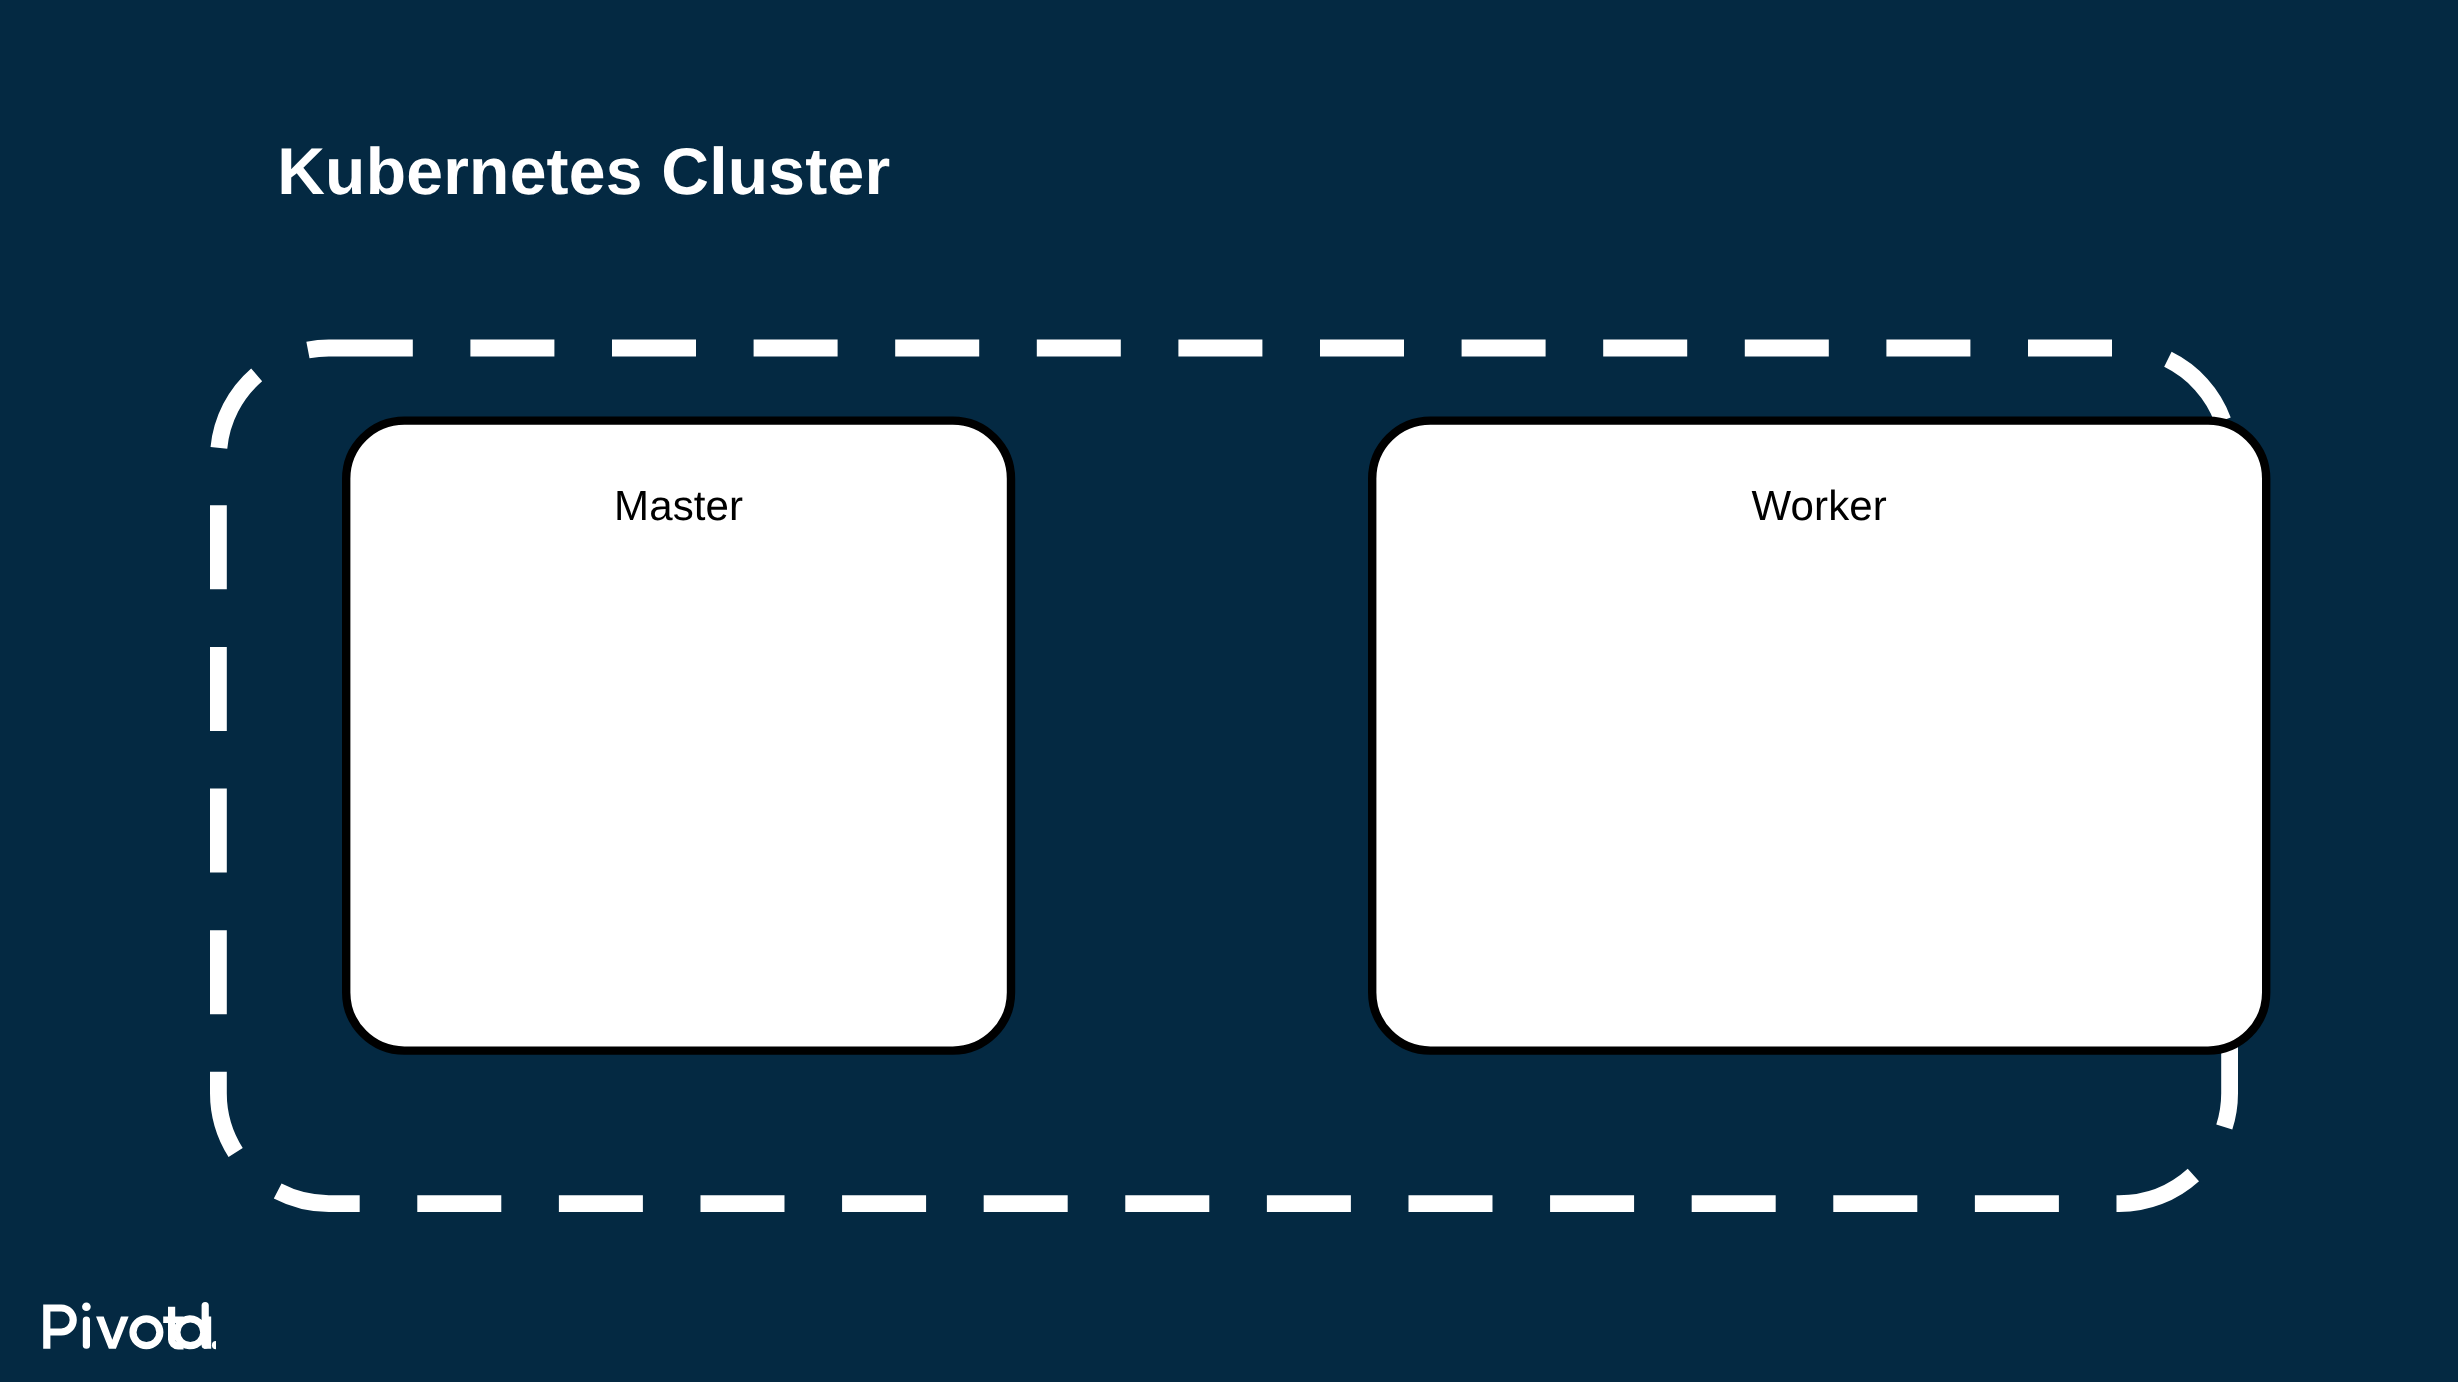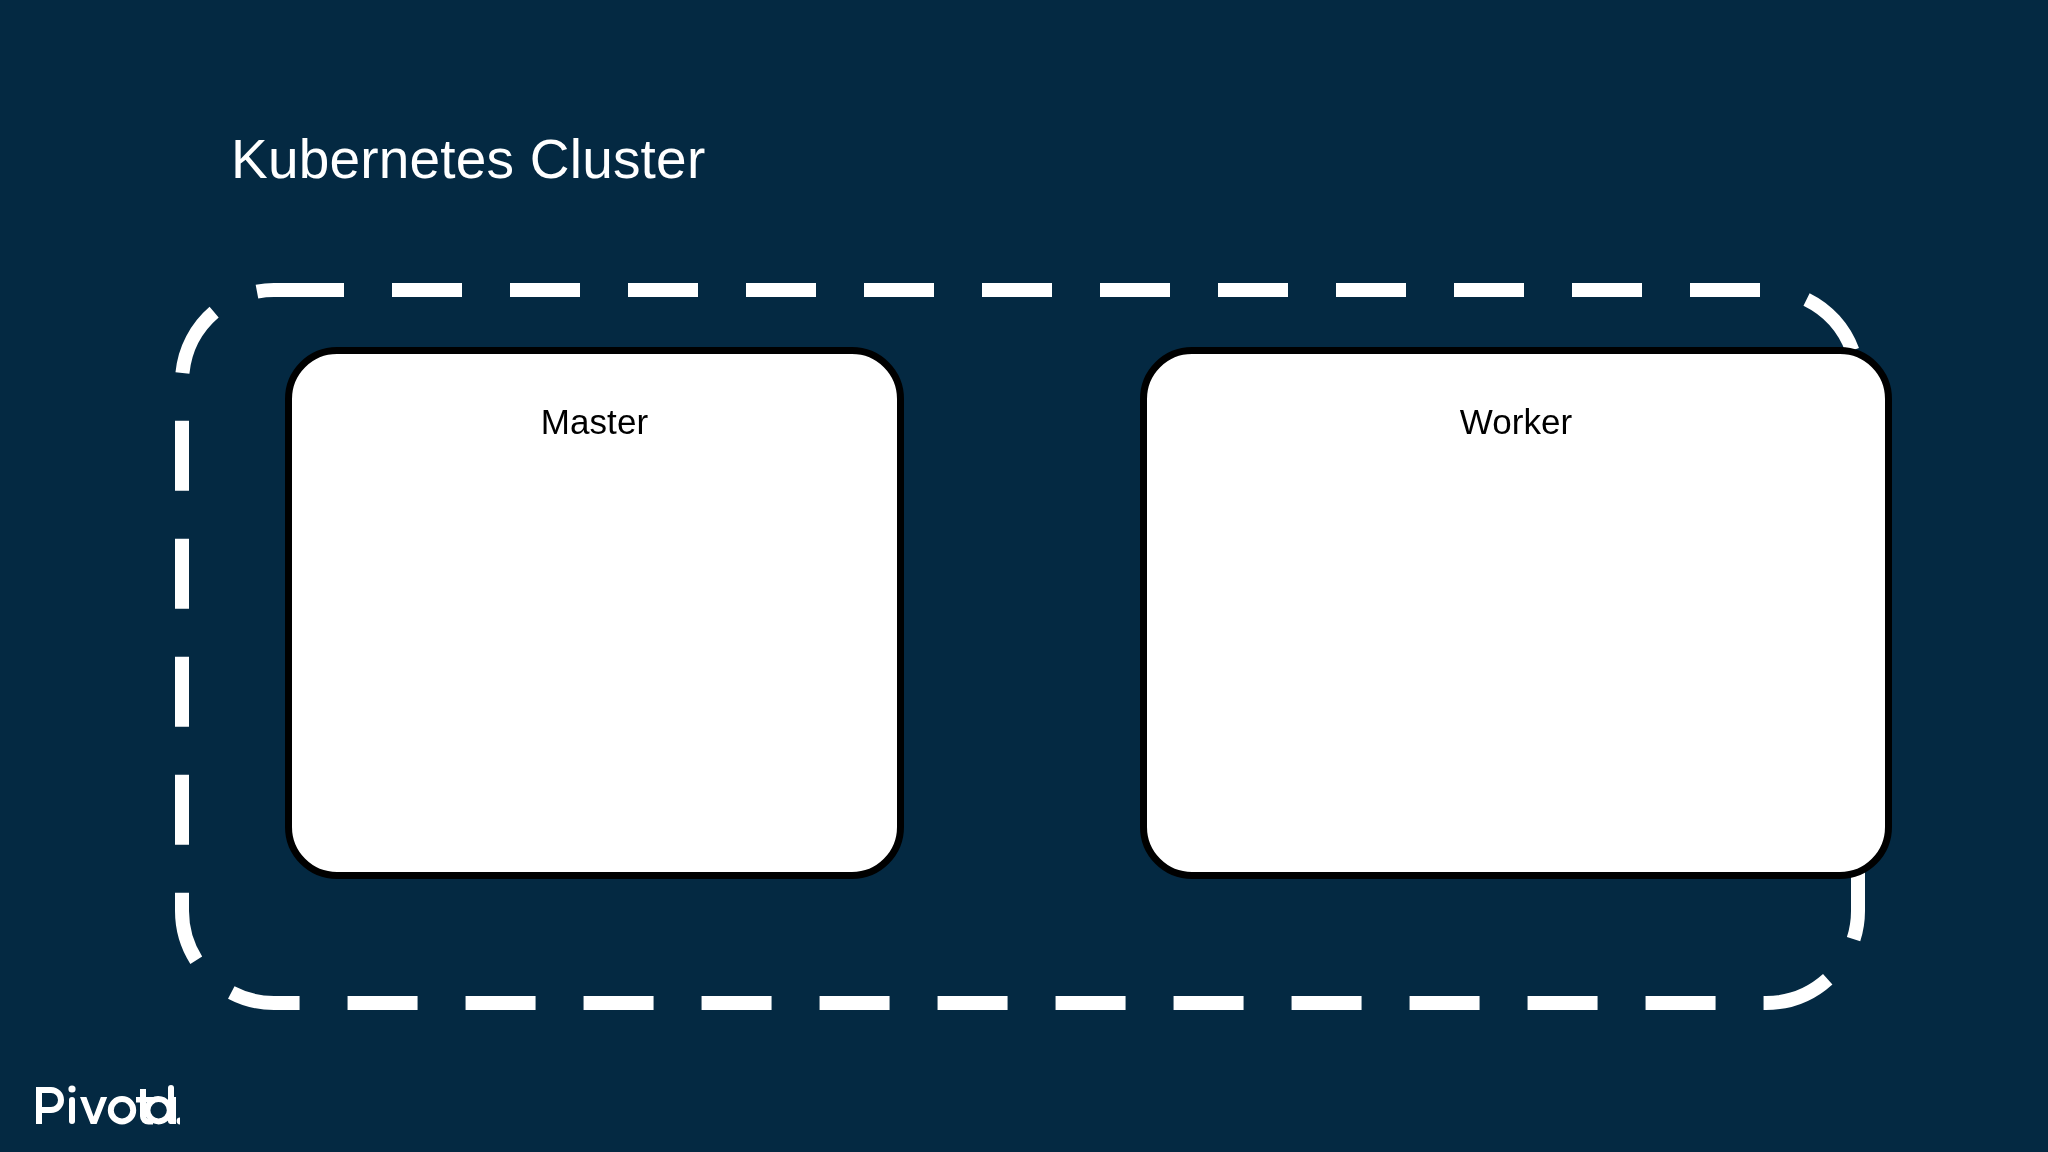--- a/index.html
+++ b/index.html
@@ -22,24 +22,24 @@
     width: 2048px;
     height: 1152px;
     background: #042942;
     overflow: hidden;
   }
 
   
   #slide-title {
     position: absolute;
     left: 231px;
-    top: 128px;
+    top: 112px;
     font-size: 55px;
     line-height: 62px;
-    font-weight: 400;
+    font-weight: 700;
     color: #ffffff;
     letter-spacing: 0.2px;
     white-space: nowrap;
   }
 
   
   #cluster-boundary {
     position: absolute;
     left: 175px;
     top: 283px;
@@ -58,21 +58,21 @@
   .node-box {
     position: absolute;
     background: #ffffff;
     border: 7px solid #000000;
     border-radius: 52px;
     box-sizing: border-box;
   }
   #node-master {
     left: 285px;
     top: 347px;
-    width: 619px;
+    width: 561px;
     height: 532px;
   }
   #node-worker {
     left: 1140px;
     top: 347px;
     width: 752px;
     height: 532px;
   }
   .node-label {
     position: absolute;

